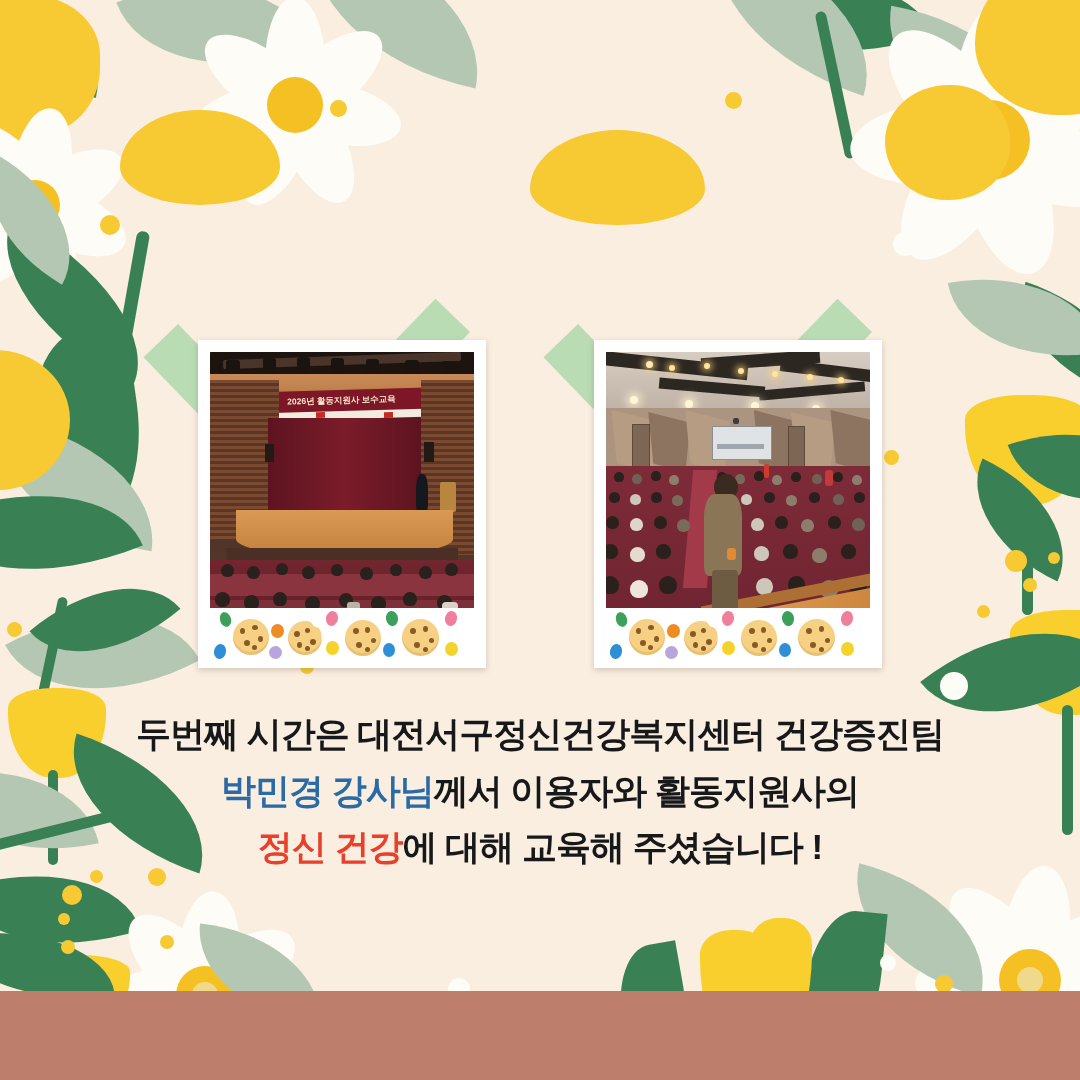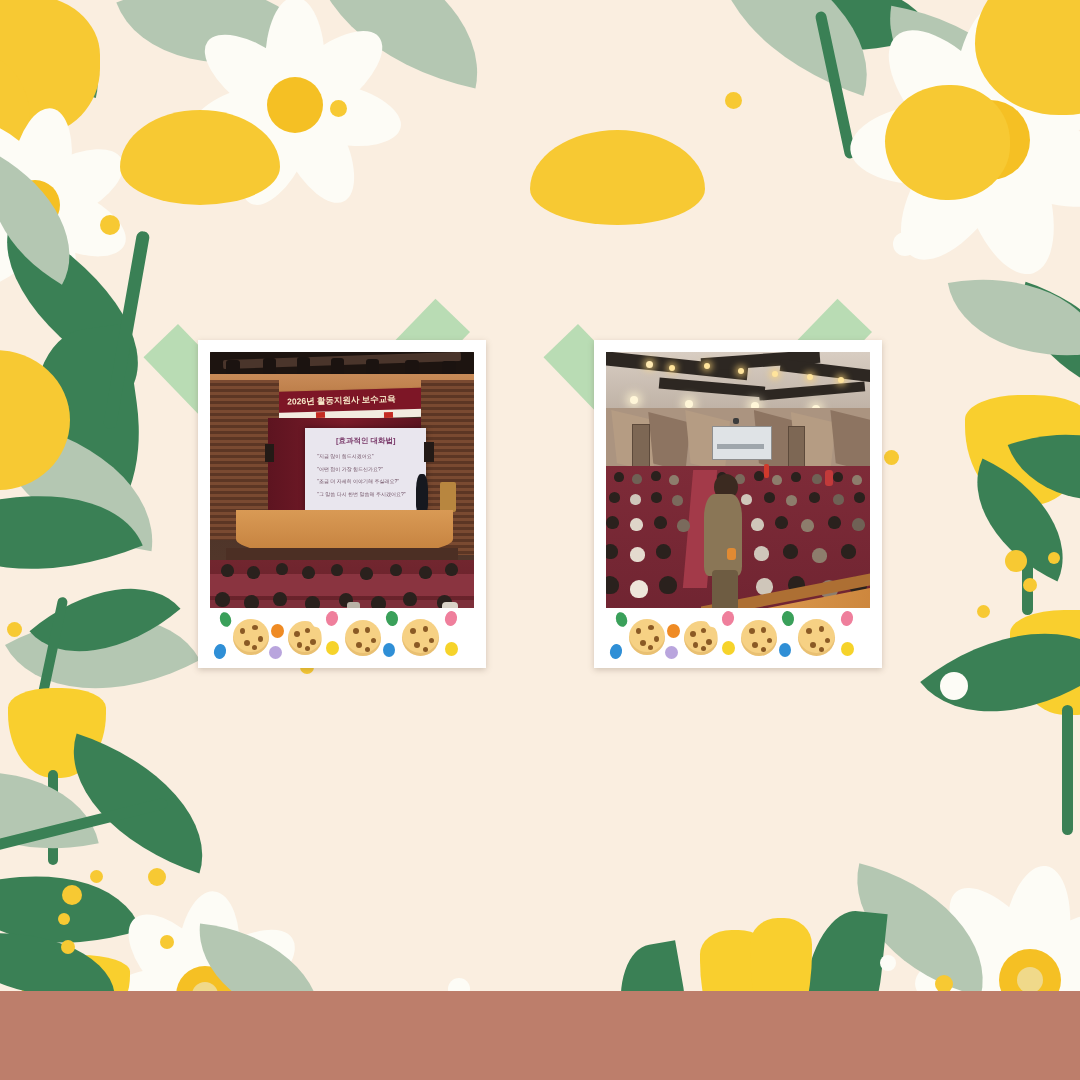--- a/index.html
+++ b/index.html
@@ -349,27 +349,20 @@
         <div class="shp" style="left:9%;top:59px;width:82%;height:8px;background:#f2ece0;transform:rotate(-1.6deg);"></div>
         <div class="shp" style="left:12%;top:60px;width:9px;height:6px;background:#c42b22;transform:rotate(-1.6deg);"></div>
         <div class="shp" style="left:40%;top:60px;width:9px;height:6px;background:#c42b22;transform:rotate(-1.6deg);"></div>
         <div class="shp" style="left:66%;top:60px;width:9px;height:6px;background:#c42b22;transform:rotate(-1.6deg);"></div>
 
         <div class="ribpanel" style="left:0;top:28px;width:26%;height:160px;"></div>
         <div class="ribpanel" style="right:0;top:28px;width:20%;height:175px;"></div>
 
         <div class="curtain" style="left:22%;top:66px;width:58%;height:92px;background:linear-gradient(90deg,#5d1420,#7b1c2a,#5d1420);"></div>
 
-        <div class="screen" style="left:36%;top:76px;width:46%;height:84px;">
-          <div class="sl-title" style="font-size:7.5px;">[효과적인 대화법]</div>
-          <div class="sl-line" style="top:30%;font-size:5px;">"지금 많이 힘드시겠어요"</div>
-          <div class="sl-line" style="top:45%;font-size:5px;">"어떤 점이 가장 힘드신가요?"</div>
-          <div class="sl-line" style="top:60%;font-size:5px;">"조금 더 자세히 이야기해 주실래요?"</div>
-          <div class="sl-line" style="top:75%;font-size:5px;">"그 말씀 다시 한번 말씀해 주시겠어요?"</div>
-        </div>
 
         <div class="speaker" style="left:78%;top:122px;width:12px;height:38px;"></div>
         <div class="podium" style="left:87%;top:130px;width:16px;height:30px;"></div>
         <div class="shp" style="left:21%;top:92px;width:9px;height:18px;background:#231a16;"></div>
         <div class="shp" style="right:15%;top:90px;width:10px;height:20px;background:#231a16;"></div>
 
         <div class="stage" style="left:10%;top:158px;width:82%;height:44px;border-radius:0 0 34% 34%;"></div>
         <div class="stagefront" style="left:6%;top:196px;width:88%;height:16px;border-radius:0 0 30% 30%;"></div>
 
         <div class="seats" style="top:208px;height:124px;background:linear-gradient(#72262f,#551a22);"></div>
@@ -591,17 +584,20 @@
         <div class="chip" style="left:27px;top:19px;width:5px;height:5px;"></div>
         <div class="chip" style="left:12px;top:23px;width:6px;height:6px;"></div>
         <div class="chip" style="left:21px;top:28px;width:5px;height:5px;"></div>
       </div>
       <div class="candy" style="left:88%;top:3px;width:12px;height:15px;background:#ef7f9c;transform:rotate(14deg);"></div>
       <div class="candy" style="left:88%;top:34px;width:13px;height:14px;background:#f6d32a;"></div>
     </div>
   </div>
 
   <div id="caption">
+    <span class="ln">두번째 시간은 대전서구정신건강복지센터 건강증진팀</span>
+    <span class="ln"><span class="blue">박민경 강사님</span><span>께서 이용자와 활동지원사의</span></span>
+    <span class="ln"><span class="red">정신 건강</span><span>에 대해 교육해 주셨습니다 !</span></span>
   </div>
 
   <div id="bottombar"></div>
 
 </div>
 
 </body></html>

